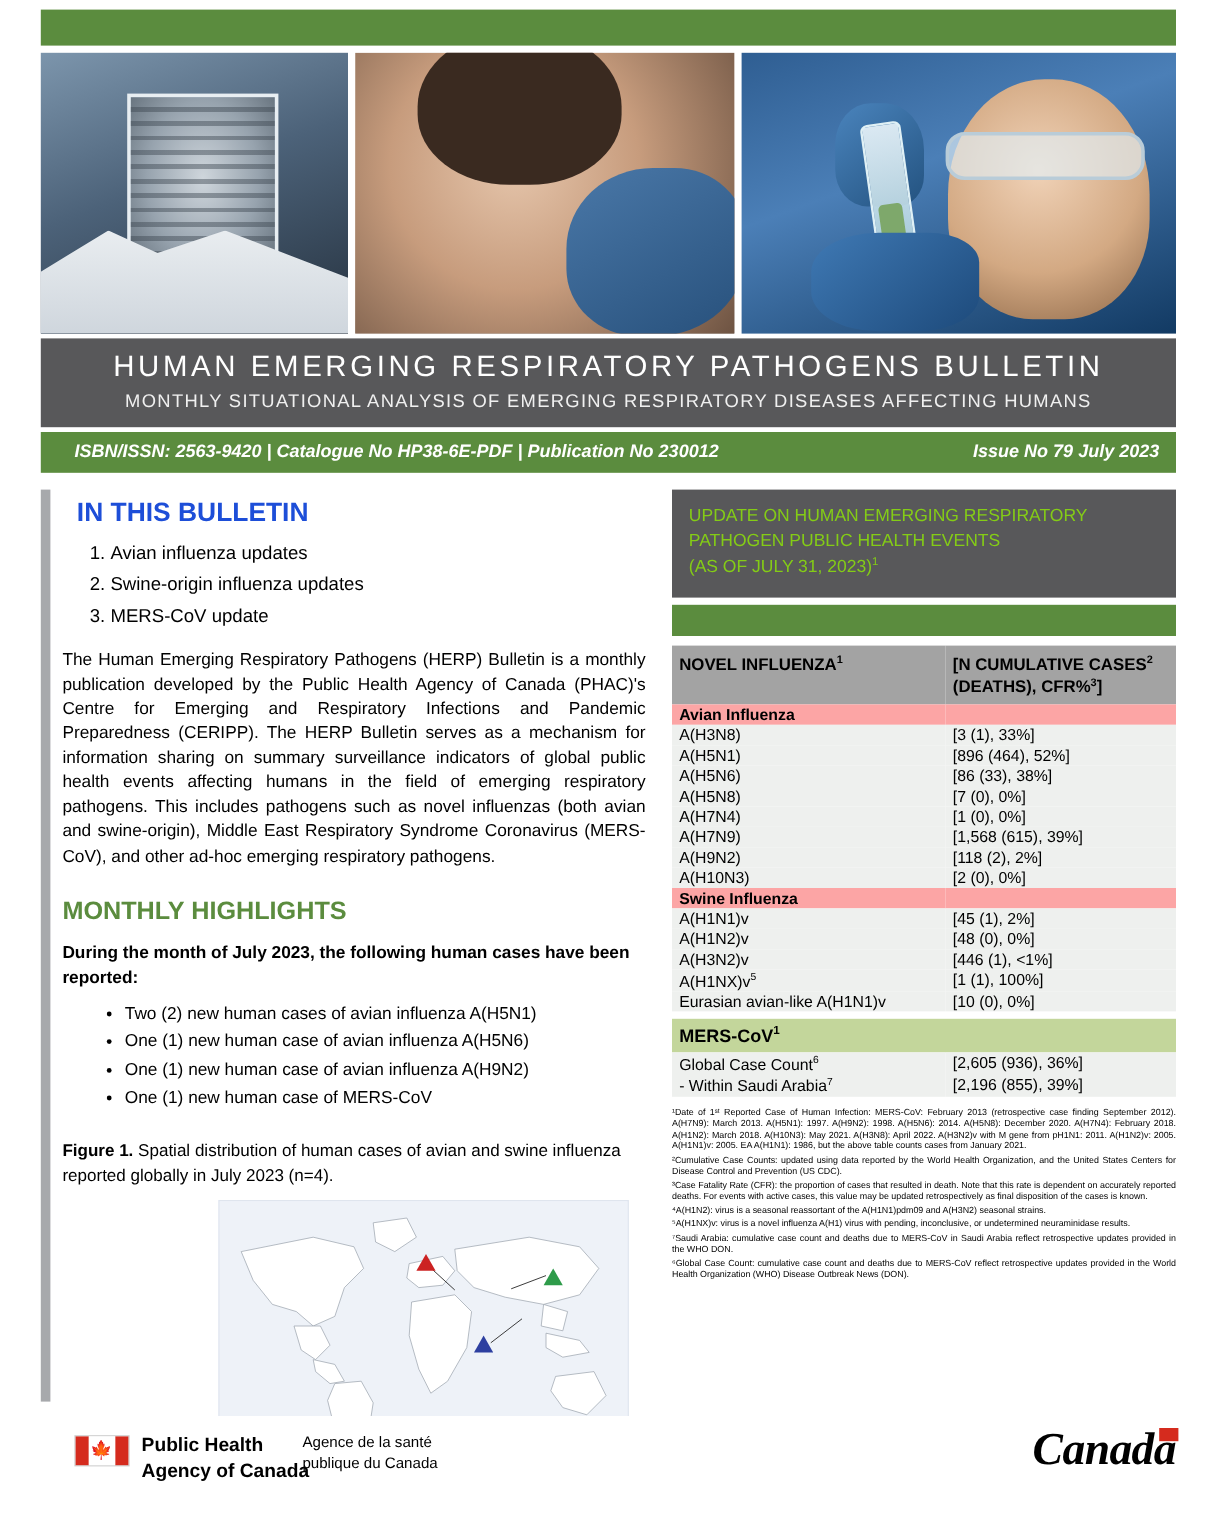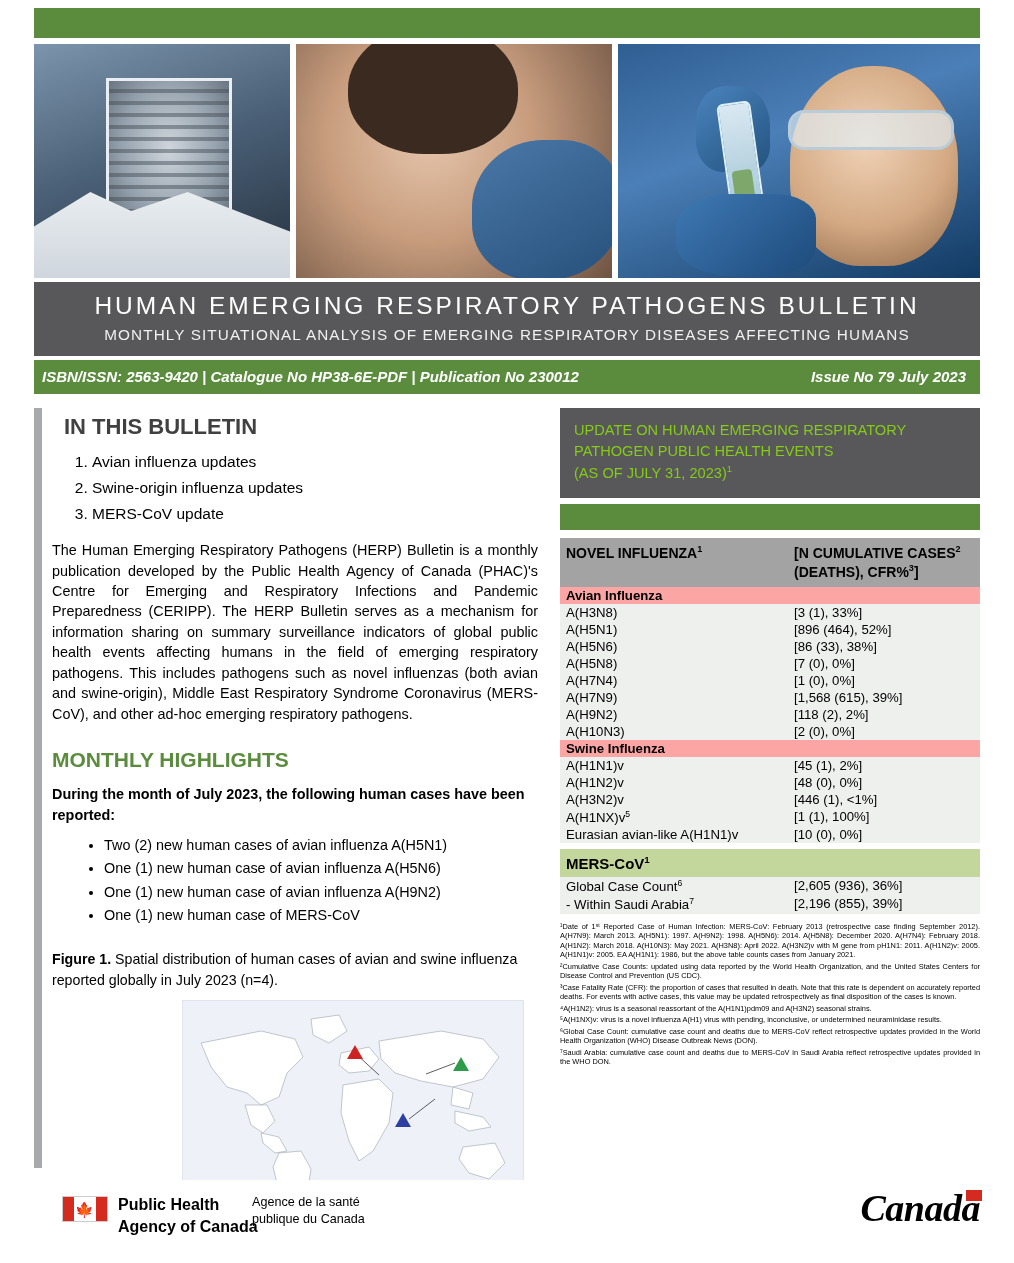--- a/index.html
+++ b/index.html
@@ -142,42 +142,42 @@
     position:absolute;
     left: 34px; top: 360px;
     width: 946px; height: 34px;
     background: #5b8c3e;
     color: #ffffff;
     font-style: italic;
     font-weight: bold;
     font-size: 15px;
   }
   .isbn-band .left {
-    position:absolute; left: 8px; top: 8px;
+    position:absolute; left: 28px; top: 8px;
   }
   .isbn-band .right {
     position:absolute; right: 14px; top: 8px;
   }
 
   
   .left-rule {
     position:absolute;
     left: 34px; top: 408px;
     width: 8px; height: 760px;
     background: #a7a9ac;
   }
 
   
   .left-col {
     position:absolute;
     left: 52px; top: 414px;
     width: 486px;
   }
   .h-green {
-    color: #404040;
+    color: #1d4ed8;
     font-size: 22px;
     font-weight: bold;
     margin: 0 0 10px 12px;
   }
   .bulletin-list {
     margin: 0 0 14px 0;
     padding-left: 40px;
     font-size: 15.5px;
     line-height: 1.55;
   }
@@ -575,22 +575,22 @@
         </tr>
       </tbody>
     </table>
 
     <div class="footnotes">
       <p>¹Date of 1ˢᵗ Reported Case of Human Infection: MERS-CoV: February 2013 (retrospective case finding September 2012). A(H7N9): March 2013. A(H5N1): 1997. A(H9N2): 1998. A(H5N6): 2014. A(H5N8): December 2020. A(H7N4): February 2018. A(H1N2): March 2018. A(H10N3): May 2021. A(H3N8): April 2022. A(H3N2)v with M gene from pH1N1: 2011. A(H1N2)v: 2005. A(H1N1)v: 2005. EA A(H1N1): 1986, but the above table counts cases from January 2021.</p>
       <p>²Cumulative Case Counts: updated using data reported by the World Health Organization, and the United States Centers for Disease Control and Prevention (US CDC).</p>
       <p>³Case Fatality Rate (CFR): the proportion of cases that resulted in death. Note that this rate is dependent on accurately reported deaths. For events with active cases, this value may be updated retrospectively as final disposition of the cases is known.</p>
       <p>⁴A(H1N2): virus is a seasonal reassortant of the A(H1N1)pdm09 and A(H3N2) seasonal strains.</p>
       <p>⁵A(H1NX)v: virus is a novel influenza A(H1) virus with pending, inconclusive, or undetermined neuraminidase results.</p>
+      <p>⁷Saudi Arabia: cumulative case count and deaths due to MERS-CoV in Saudi Arabia reflect retrospective updates provided in the WHO DON.</p>
       <p>⁶Global Case Count: cumulative case count and deaths due to MERS-CoV reflect retrospective updates provided in the World Health Organization (WHO) Disease Outbreak News (DON).</p>
-      <p>⁷Saudi Arabia: cumulative case count and deaths due to MERS-CoV in Saudi Arabia reflect retrospective updates provided in the WHO DON.</p>
     </div>
   </div>
 
   <div class="footer">
     <div class="flag">
       <div class="bar"></div>
       <div class="mid">
           <span class="leaf">🍁</span>
         </div>
       <div class="bar"></div>

